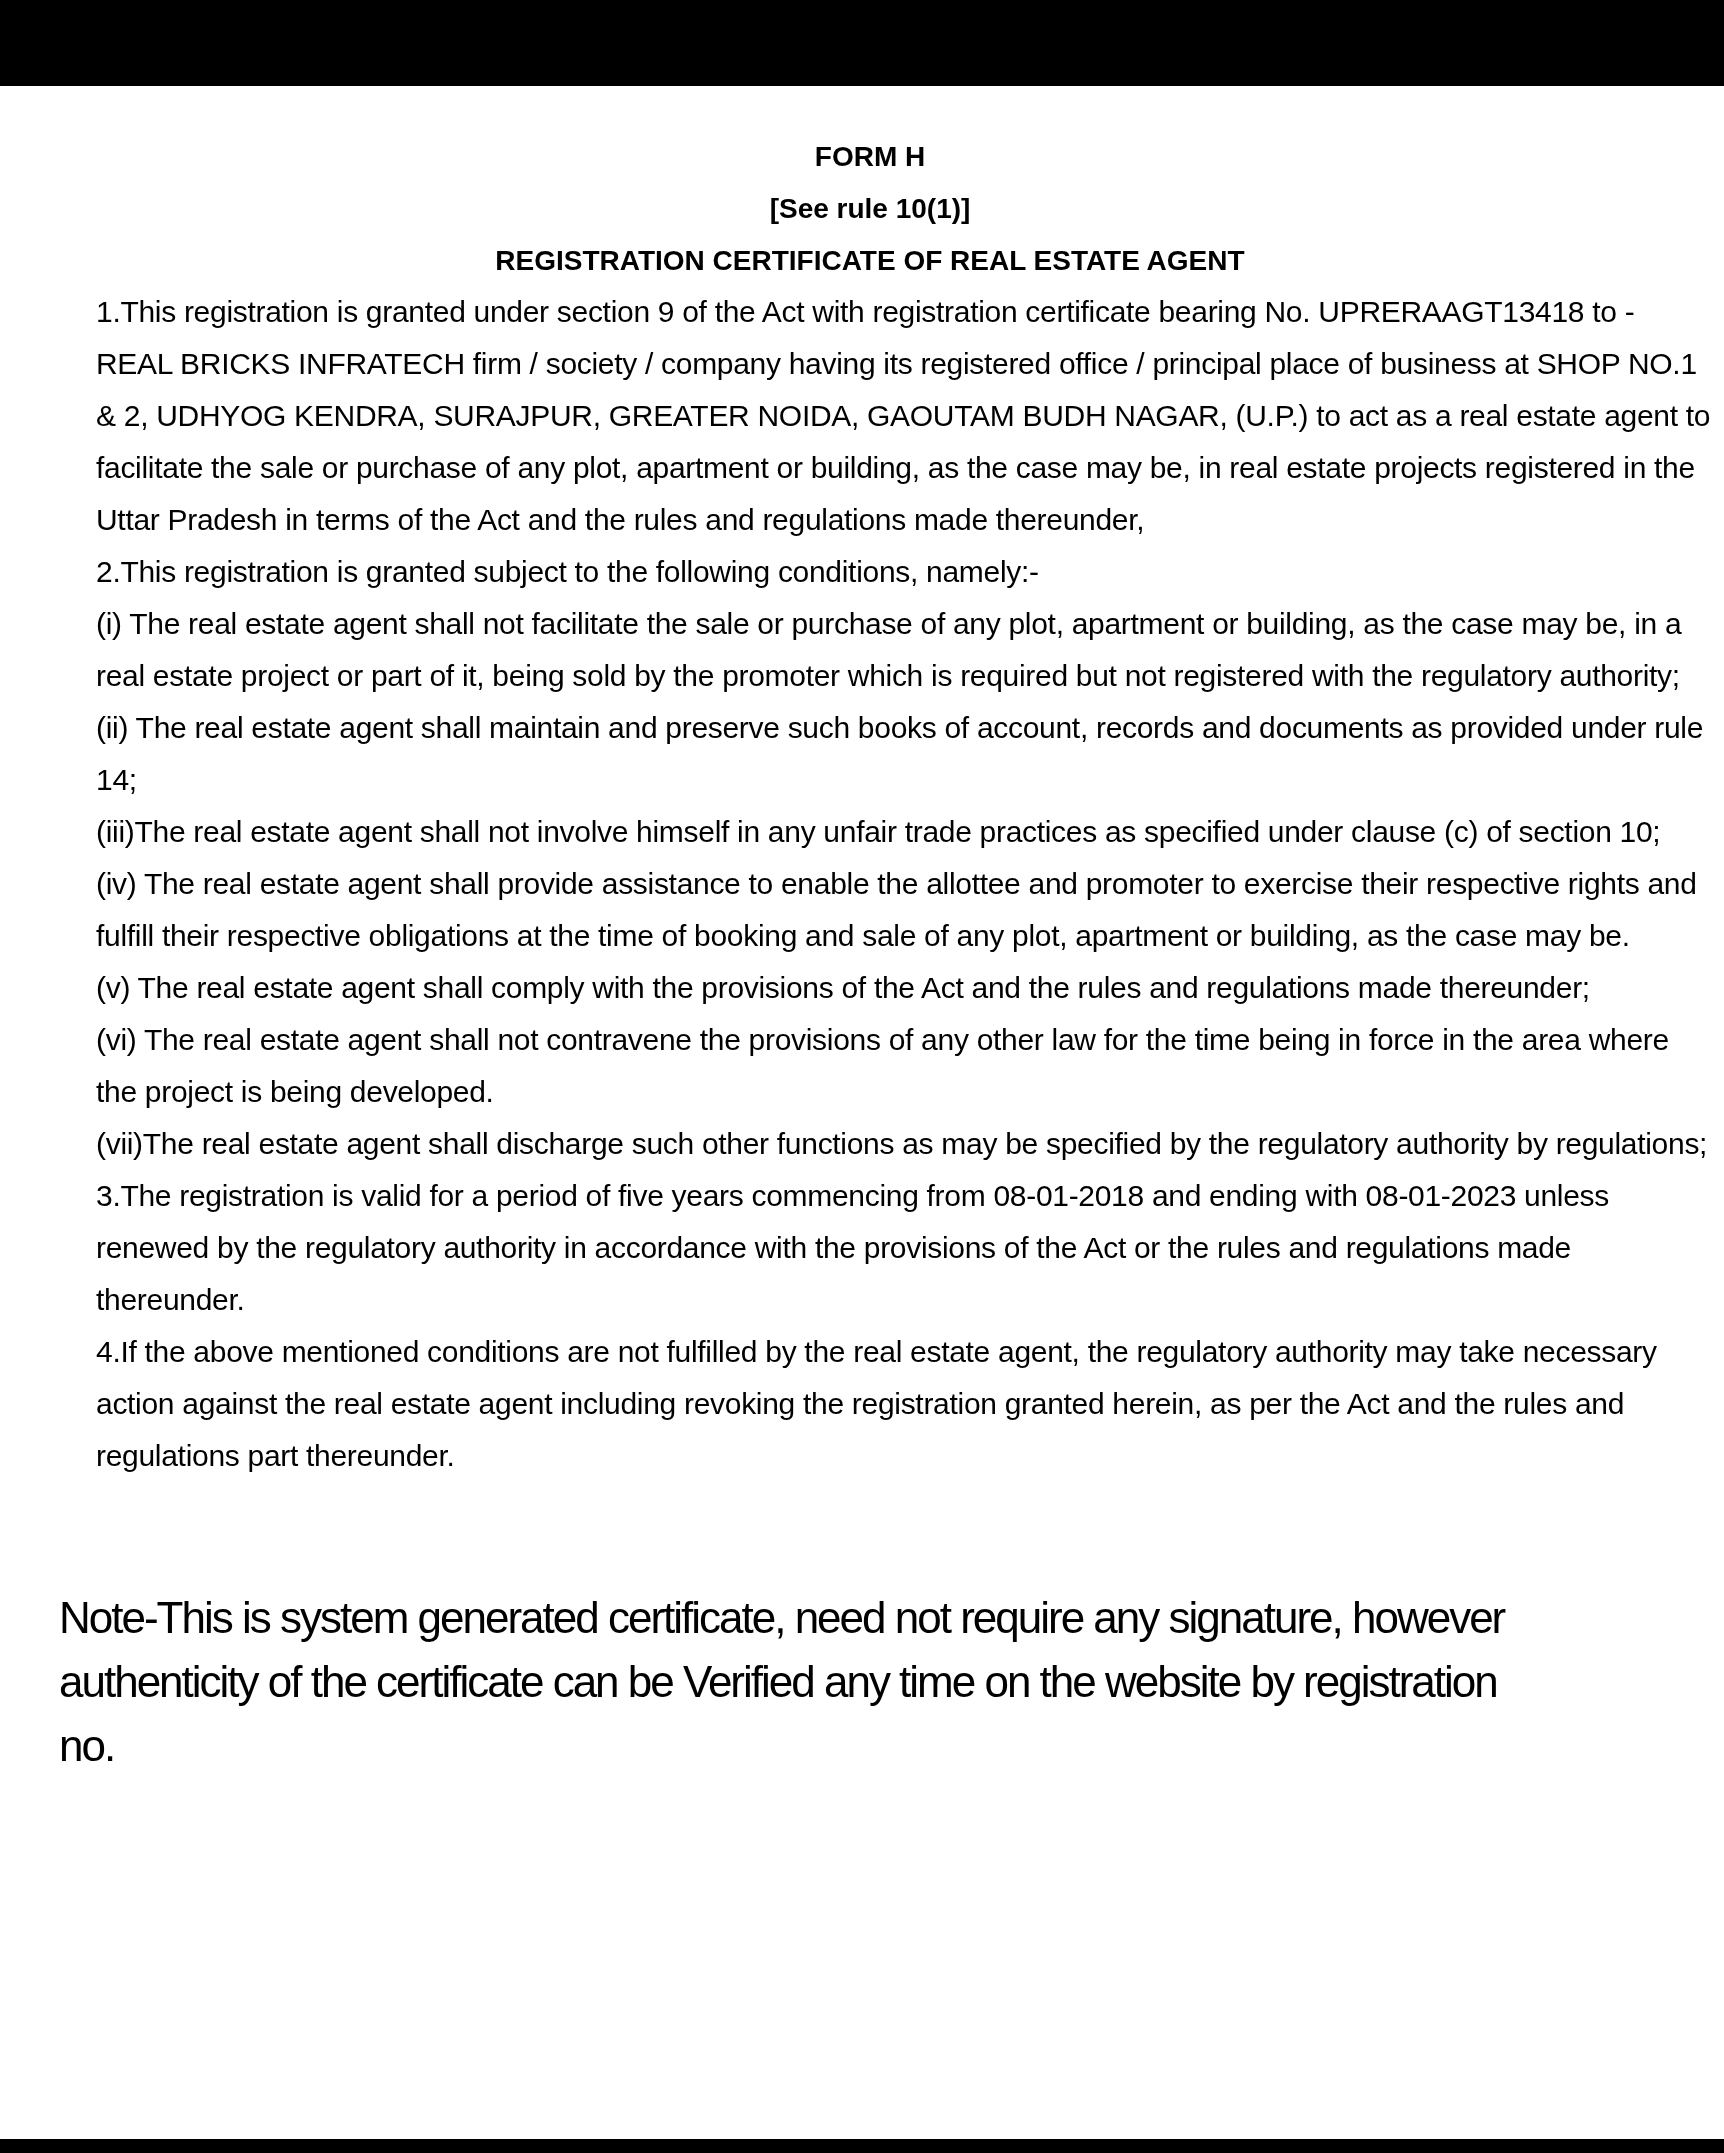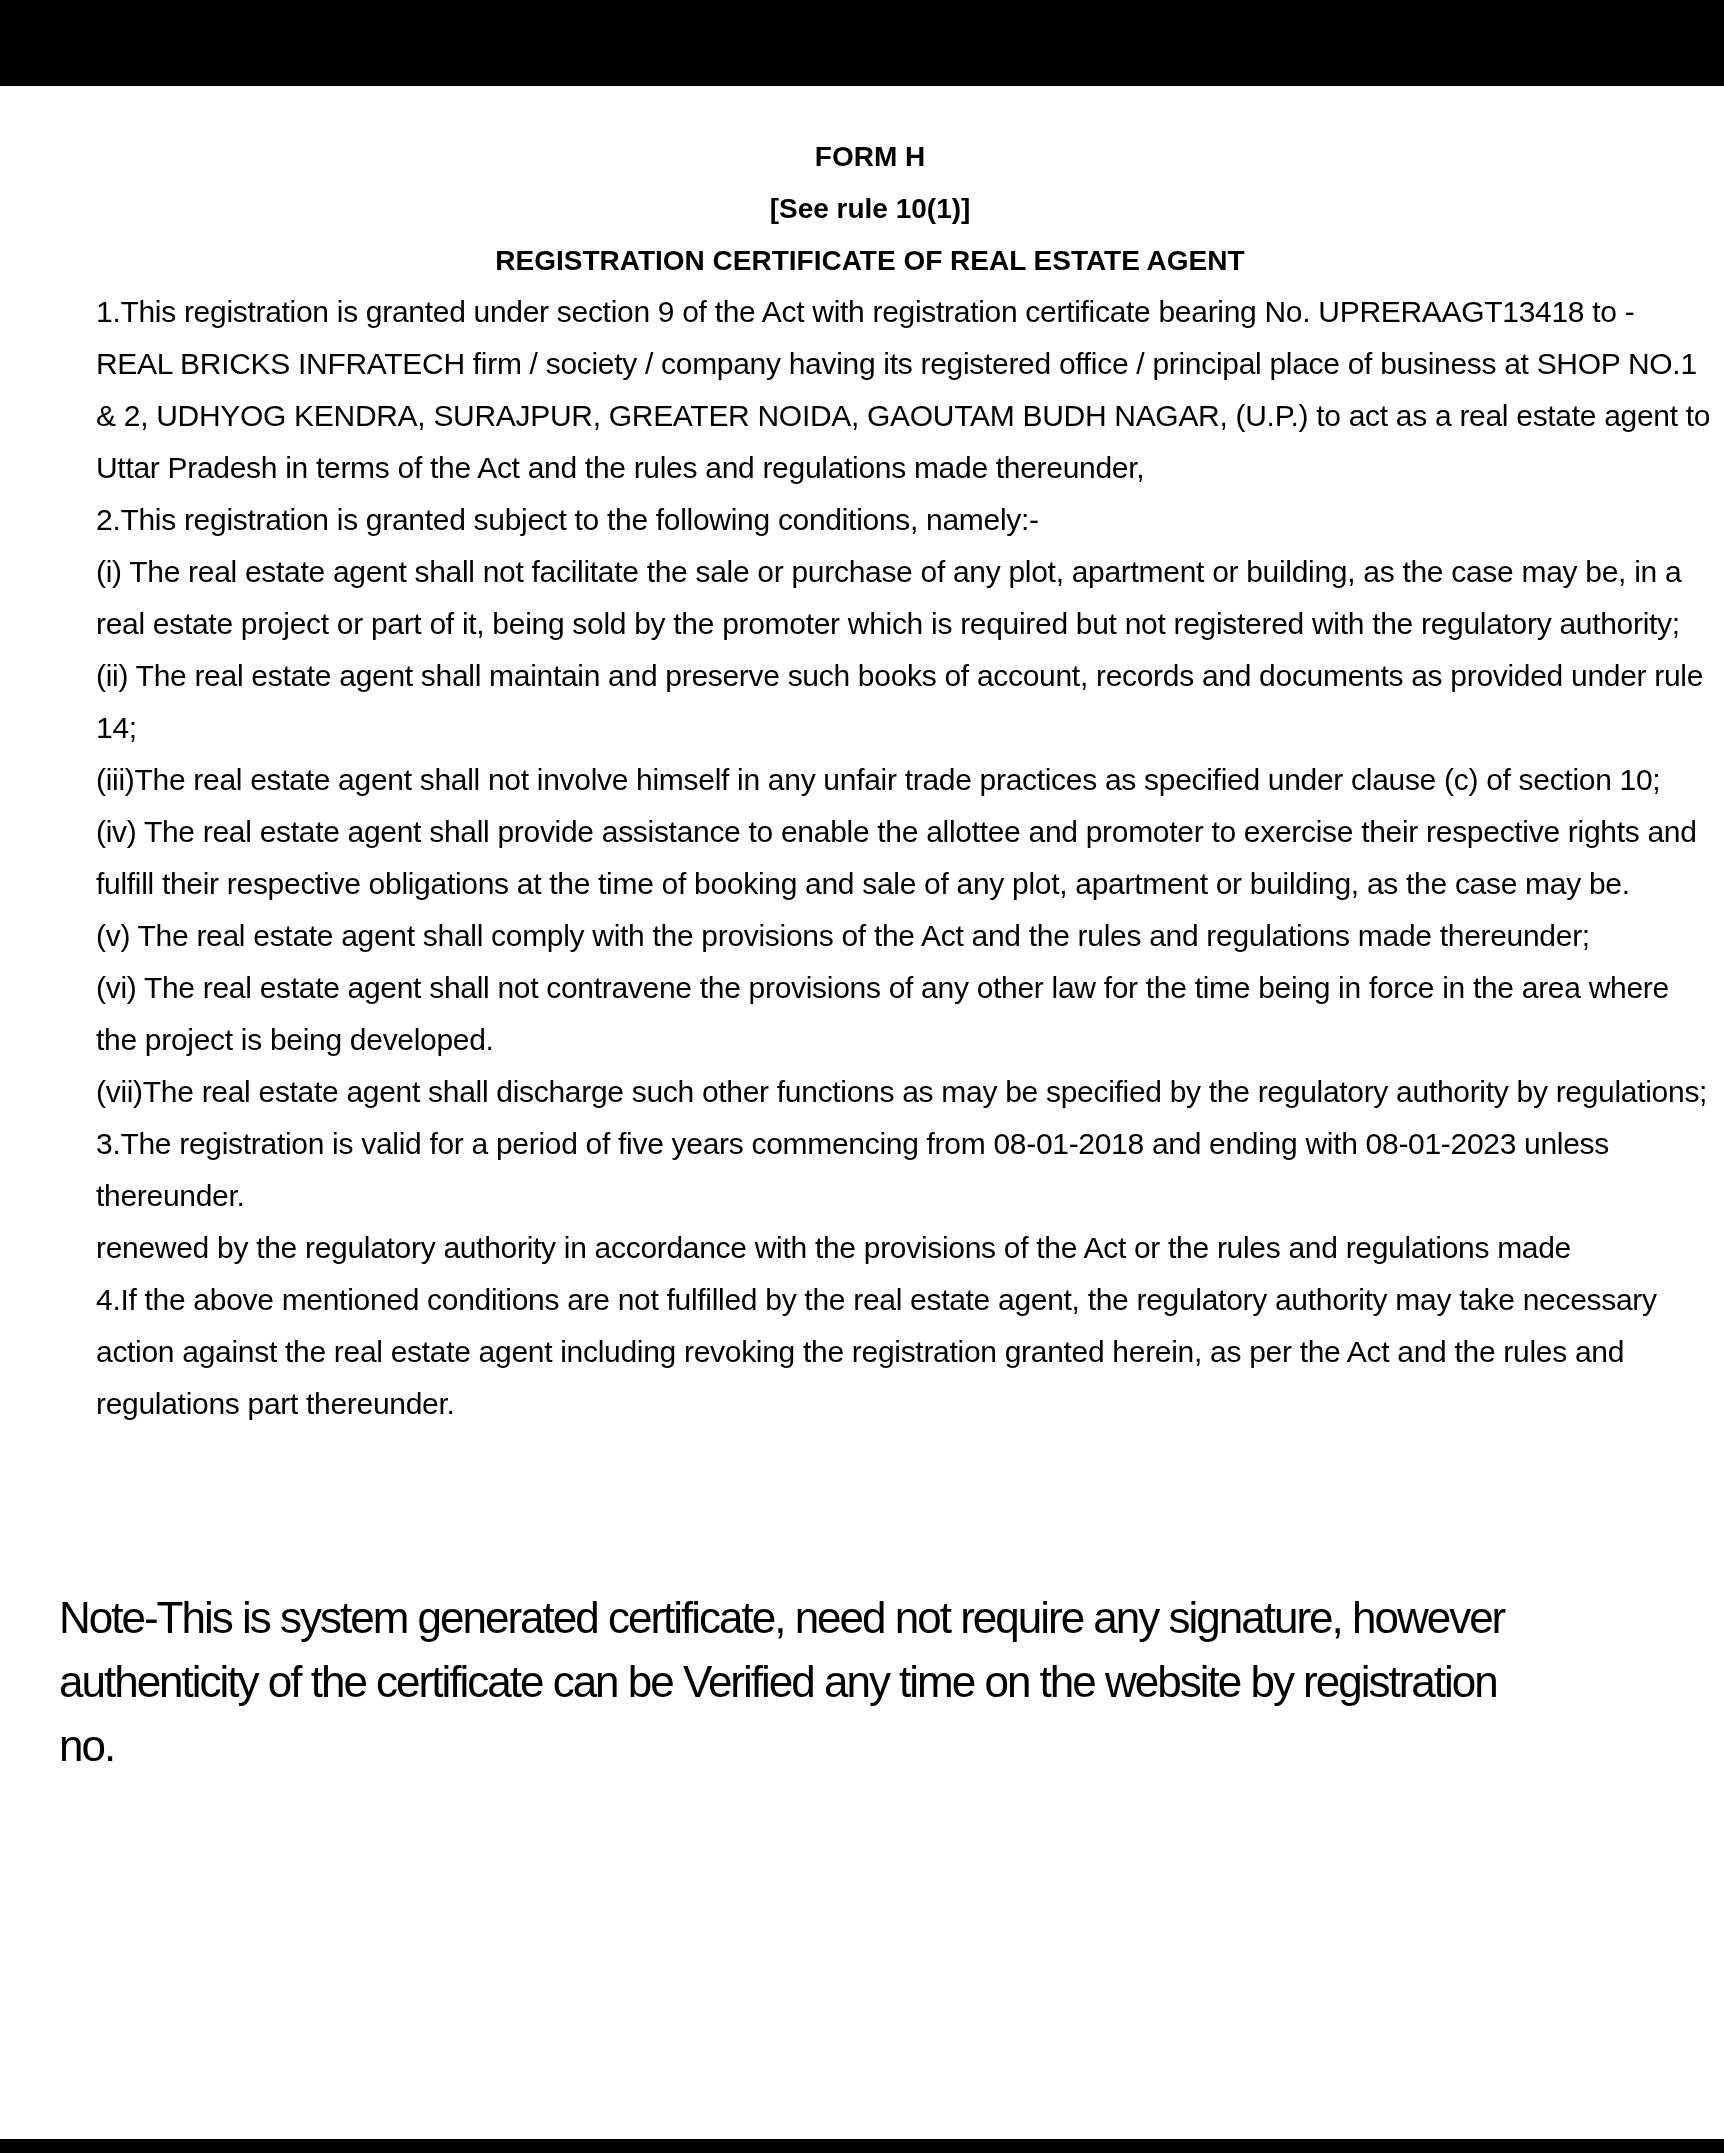--- a/index.html
+++ b/index.html
@@ -74,36 +74,37 @@
 <div class="headings">
   <div class="hline">FORM H</div>
   <div class="hline">[See rule 10(1)]</div>
   <div class="hline">REGISTRATION CERTIFICATE OF REAL ESTATE AGENT</div>
 </div>
 
 <div class="bodytext">
   <div class="bline">1.This registration is granted under section 9 of the Act with registration certificate bearing No. UPRERAAGT13418 to -</div>
   <div class="bline">REAL BRICKS INFRATECH firm / society / company having its registered office / principal place of business at SHOP NO.1</div>
   <div class="bline">&amp; 2, UDHYOG KENDRA, SURAJPUR, GREATER NOIDA, GAOUTAM BUDH NAGAR, (U.P.) to act as a real estate agent to</div>
+  <div class="bline">facilitate the sale or purchase of any plot, apartment or building, as the case may be, in real estate projects registered in the</div>
   <div class="bline">Uttar Pradesh in terms of the Act and the rules and regulations made thereunder,</div>
   <div class="bline">2.This registration is granted subject to the following conditions, namely:-</div>
   <div class="bline">(i) The real estate agent shall not facilitate the sale or purchase of any plot, apartment or building, as the case may be, in a</div>
   <div class="bline">real estate project or part of it, being sold by the promoter which is required but not registered with the regulatory authority;</div>
   <div class="bline">(ii) The real estate agent shall maintain and preserve such books of account, records and documents as provided under rule</div>
   <div class="bline">14;</div>
   <div class="bline">(iii)The real estate agent shall not involve himself in any unfair trade practices as specified under clause (c) of section 10;</div>
   <div class="bline">(iv) The real estate agent shall provide assistance to enable the allottee and promoter to exercise their respective rights and</div>
   <div class="bline">fulfill their respective obligations at the time of booking and sale of any plot, apartment or building, as the case may be.</div>
   <div class="bline">(v) The real estate agent shall comply with the provisions of the Act and the rules and regulations made thereunder;</div>
   <div class="bline">(vi) The real estate agent shall not contravene the provisions of any other law for the time being in force in the area where</div>
   <div class="bline">the project is being developed.</div>
   <div class="bline">(vii)The real estate agent shall discharge such other functions as may be specified by the regulatory authority by regulations;</div>
   <div class="bline">3.The registration is valid for a period of five years commencing from 08-01-2018 and ending with 08-01-2023 unless</div>
+  <div class="bline">renewed by the regulatory authority in accordance with the provisions of the Act or the rules and regulations made</div>
   <div class="bline">thereunder.</div>
-  <div class="bline">renewed by the regulatory authority in accordance with the provisions of the Act or the rules and regulations made</div>
   <div class="bline">4.If the above mentioned conditions are not fulfilled by the real estate agent, the regulatory authority may take necessary</div>
   <div class="bline">action against the real estate agent including revoking the registration granted herein, as per the Act and the rules and</div>
   <div class="bline">regulations part thereunder.</div>
 </div>
 
 <div class="note">
   <div class="nline">Note-This is system generated certificate, need not require any signature, however</div>
   <div class="nline">authenticity of the certificate can be Verified any time on the website by registration</div>
   <div class="nline">no.</div>
 </div>

